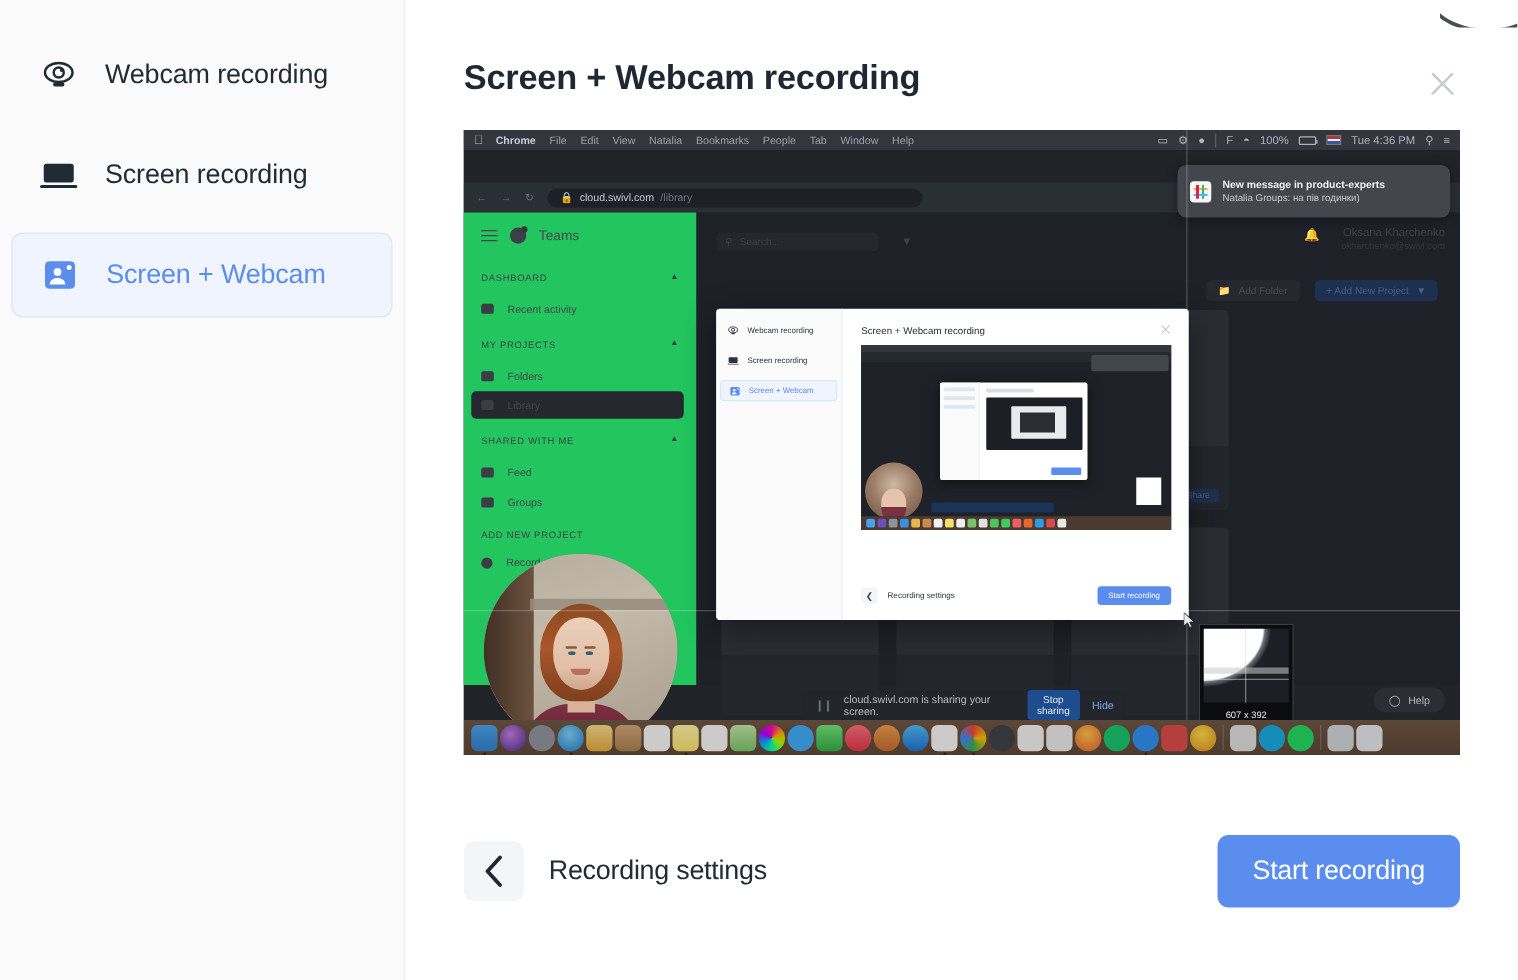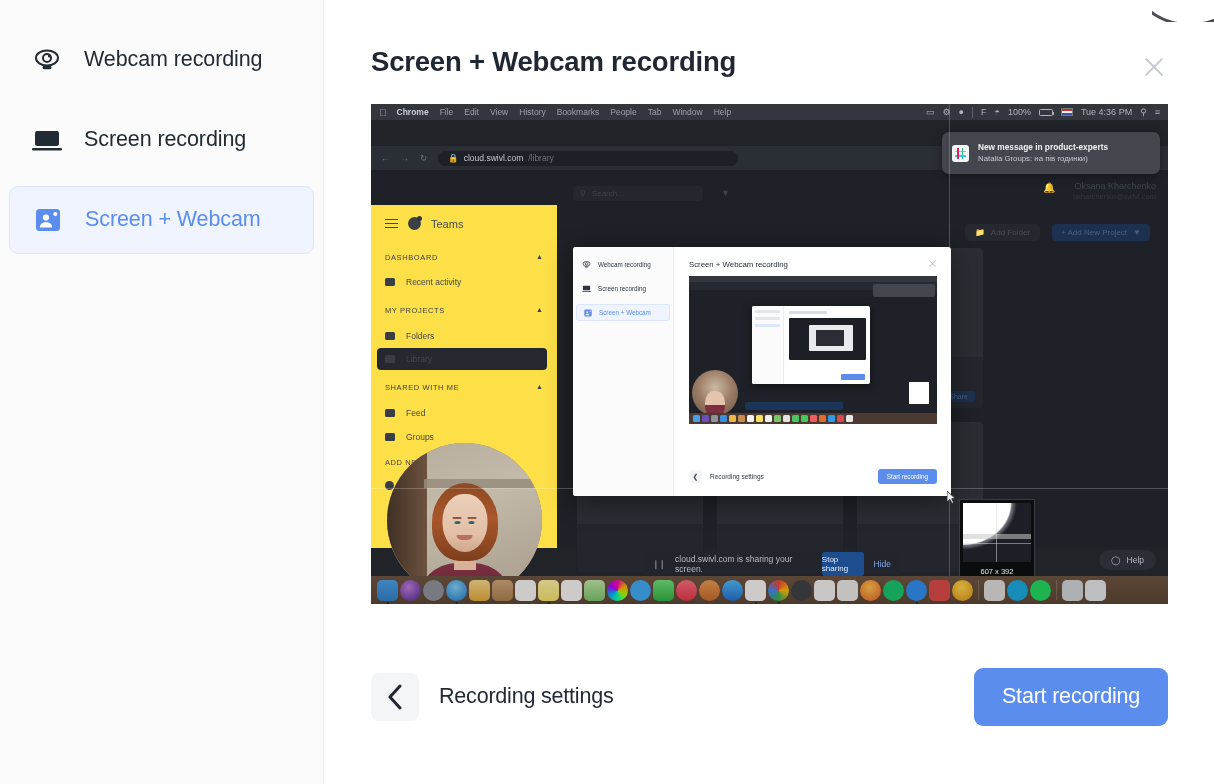--- a/index.html
+++ b/index.html
@@ -182,21 +182,21 @@
     height: 15px; border-radius: 8px;
     padding: 0 10px;
     min-width: 300px;
     font-size: 8.5px;
   }
   .pv-url .host { color: #c3c8cf; }
   .pv-url .path { color: #6d737b; }
 
   
   .pv-page { position: absolute; left: 0; top: 66px; right: 0; bottom: 28px; background: #1e2127; }
-  .pv-page-side { position: absolute; left:0; top:0; width: 186px; bottom:0; background:#fde047;margin-top:35px; }
+  .pv-page-side { position: absolute; left:0; top:0; width: 186px; bottom:0; background:#22c55e; }
   .pv-logo { position:absolute; left:14px; top:12px; display:flex; align-items:center; gap:10px; color:#46494f; font-size:11px;}
   .pv-burger { display:flex; flex-direction:column; gap:2.5px; }
   .pv-burger i { width:13px; height:1.6px; background:#42454b; display:block;}
   .pv-moon { width:13px;height:13px;border-radius:50%;background:#3c3f45;position:relative;}
   .pv-moon:after{content:"";position:absolute;right:-1px;top:-1px;width:5px;height:5px;border-radius:50%;background:#33363c;}
   .pv-sec { position:absolute; left:14px; font-size:7.5px; color:#3d4046; letter-spacing:.6px;}
   .pv-row { position:absolute; left:14px; display:flex; align-items:center; gap:11px; font-size:8.5px; color:#43464c;}
   .pv-row .dot{width:10px;height:8px;background:#3a3d43;border-radius:1.5px;display:block;}
   .pv-caret { position:absolute; right:14px; font-size:7px; color:#3d4046;}
   .pv-libactive { position:absolute; left:6px; height:22px; right:10px; background:#25282f; border-radius:4px;}
@@ -371,21 +371,21 @@
     position: absolute;
     left: 272px; bottom: 29px;
     width: 257px; height: 23px;
     background: #22252b;
     border-radius: 4px;
     display: flex; align-items: center;
     padding: 0 9px; gap: 10px;
     font-size: 8.5px; color: #b7bcc3;
   }
   .pv-share .pause { color:#6a7078; font-size:9px; letter-spacing:-1px;}
-  .pv-share .stop { background:#1d4c8f; color:#e6edf7; font-size:8px; padding:3px 0; border-radius:3px;}
+  .pv-share .stop { background:#1d4c8f; color:#e6edf7; font-size:8px; padding:3px 0; border-radius:3px;text-align:center;}
   .pv-share .hide { color:#7fa8e8; font-size:8.5px;}
 
   
   .pv-help {
     position:absolute; right:12px; bottom:34px;
     background:#2a2d33; color:#b3b8bf; font-size:8.5px;
     padding:5px 12px; border-radius:12px; display:flex; align-items:center; gap:6px;
   }
 
   
@@ -510,21 +510,21 @@
       <div class="pv-wallpaper"></div>
 
       <div class="pv-browser">
 
         <div class="pv-menubar">
           <span class="apple"></span>
           <span class="mi bold">Chrome</span>
           <span class="mi">File</span>
           <span class="mi">Edit</span>
           <span class="mi">View</span>
-          <span class="mi">History</span>
+          <span class="mi">Natalia</span>
           <span class="mi">Bookmarks</span>
           <span class="mi">People</span>
           <span class="mi">Tab</span>
           <span class="mi">Window</span>
           <span class="mi">Help</span>
           <span class="right">
             <span class="mb-ic">▭</span>
             <span class="mb-ic">⚙</span>
             <span class="mb-ic">●</span>
             <span class="sep"></span>

